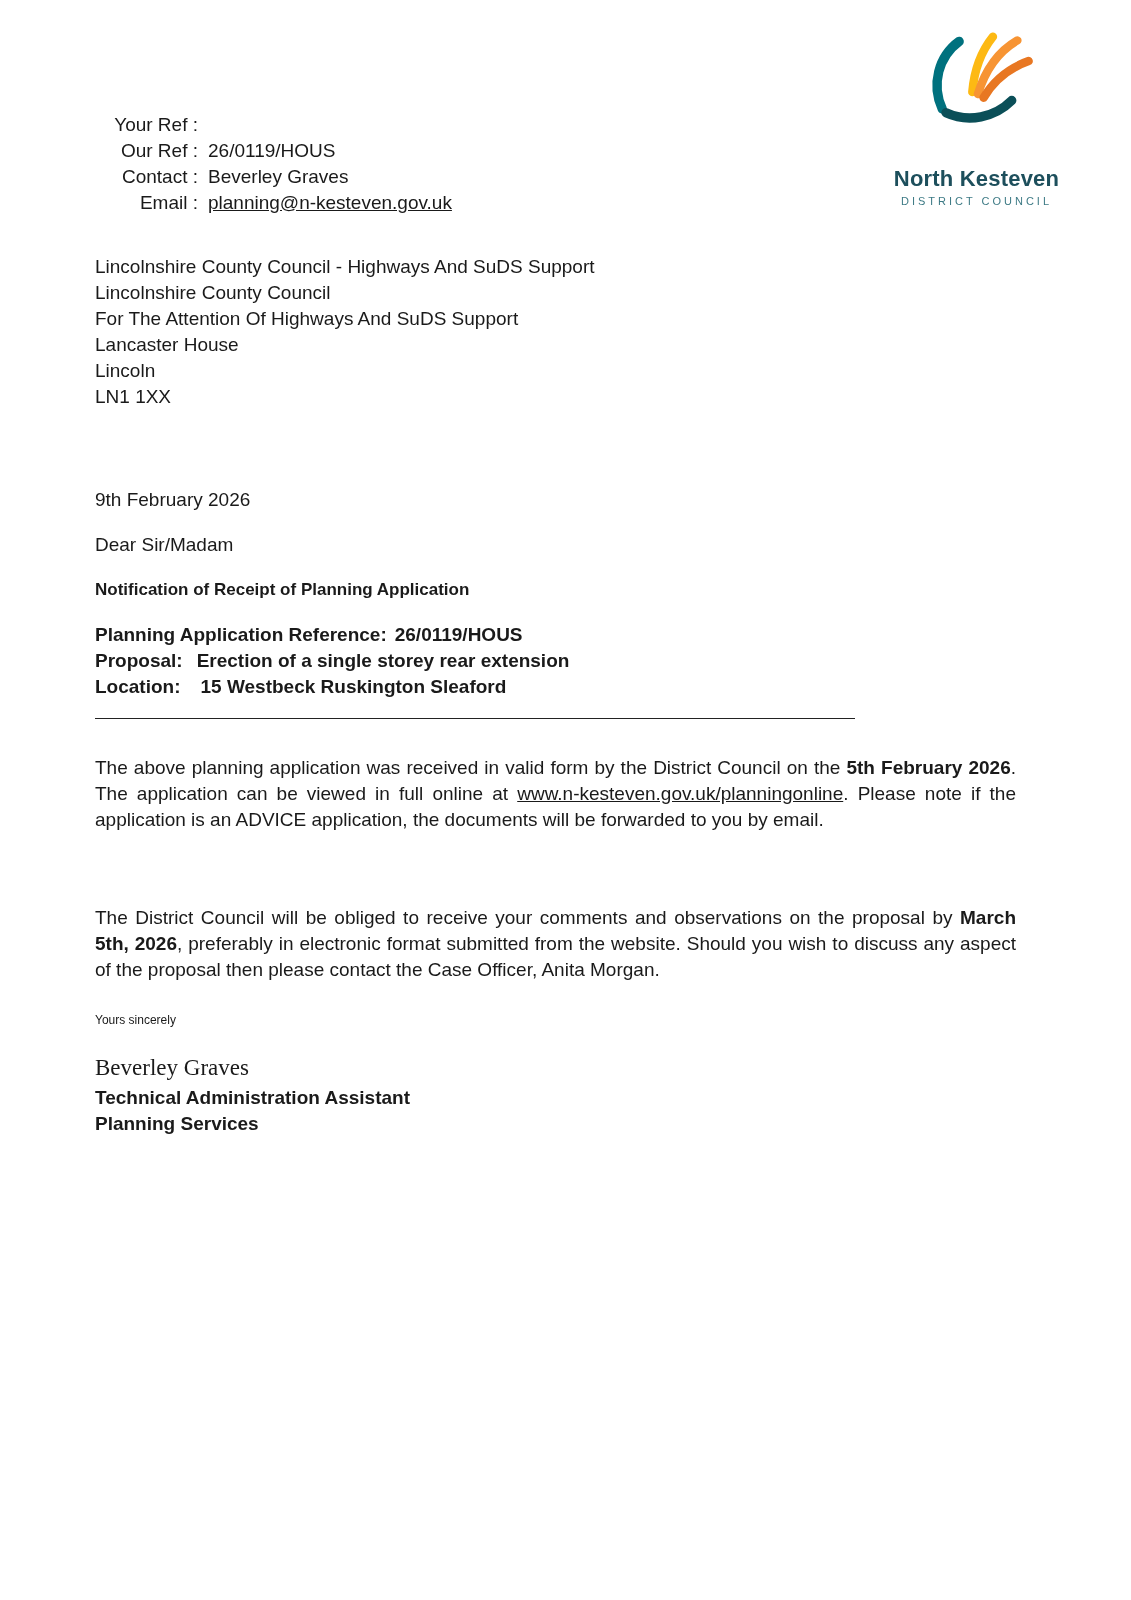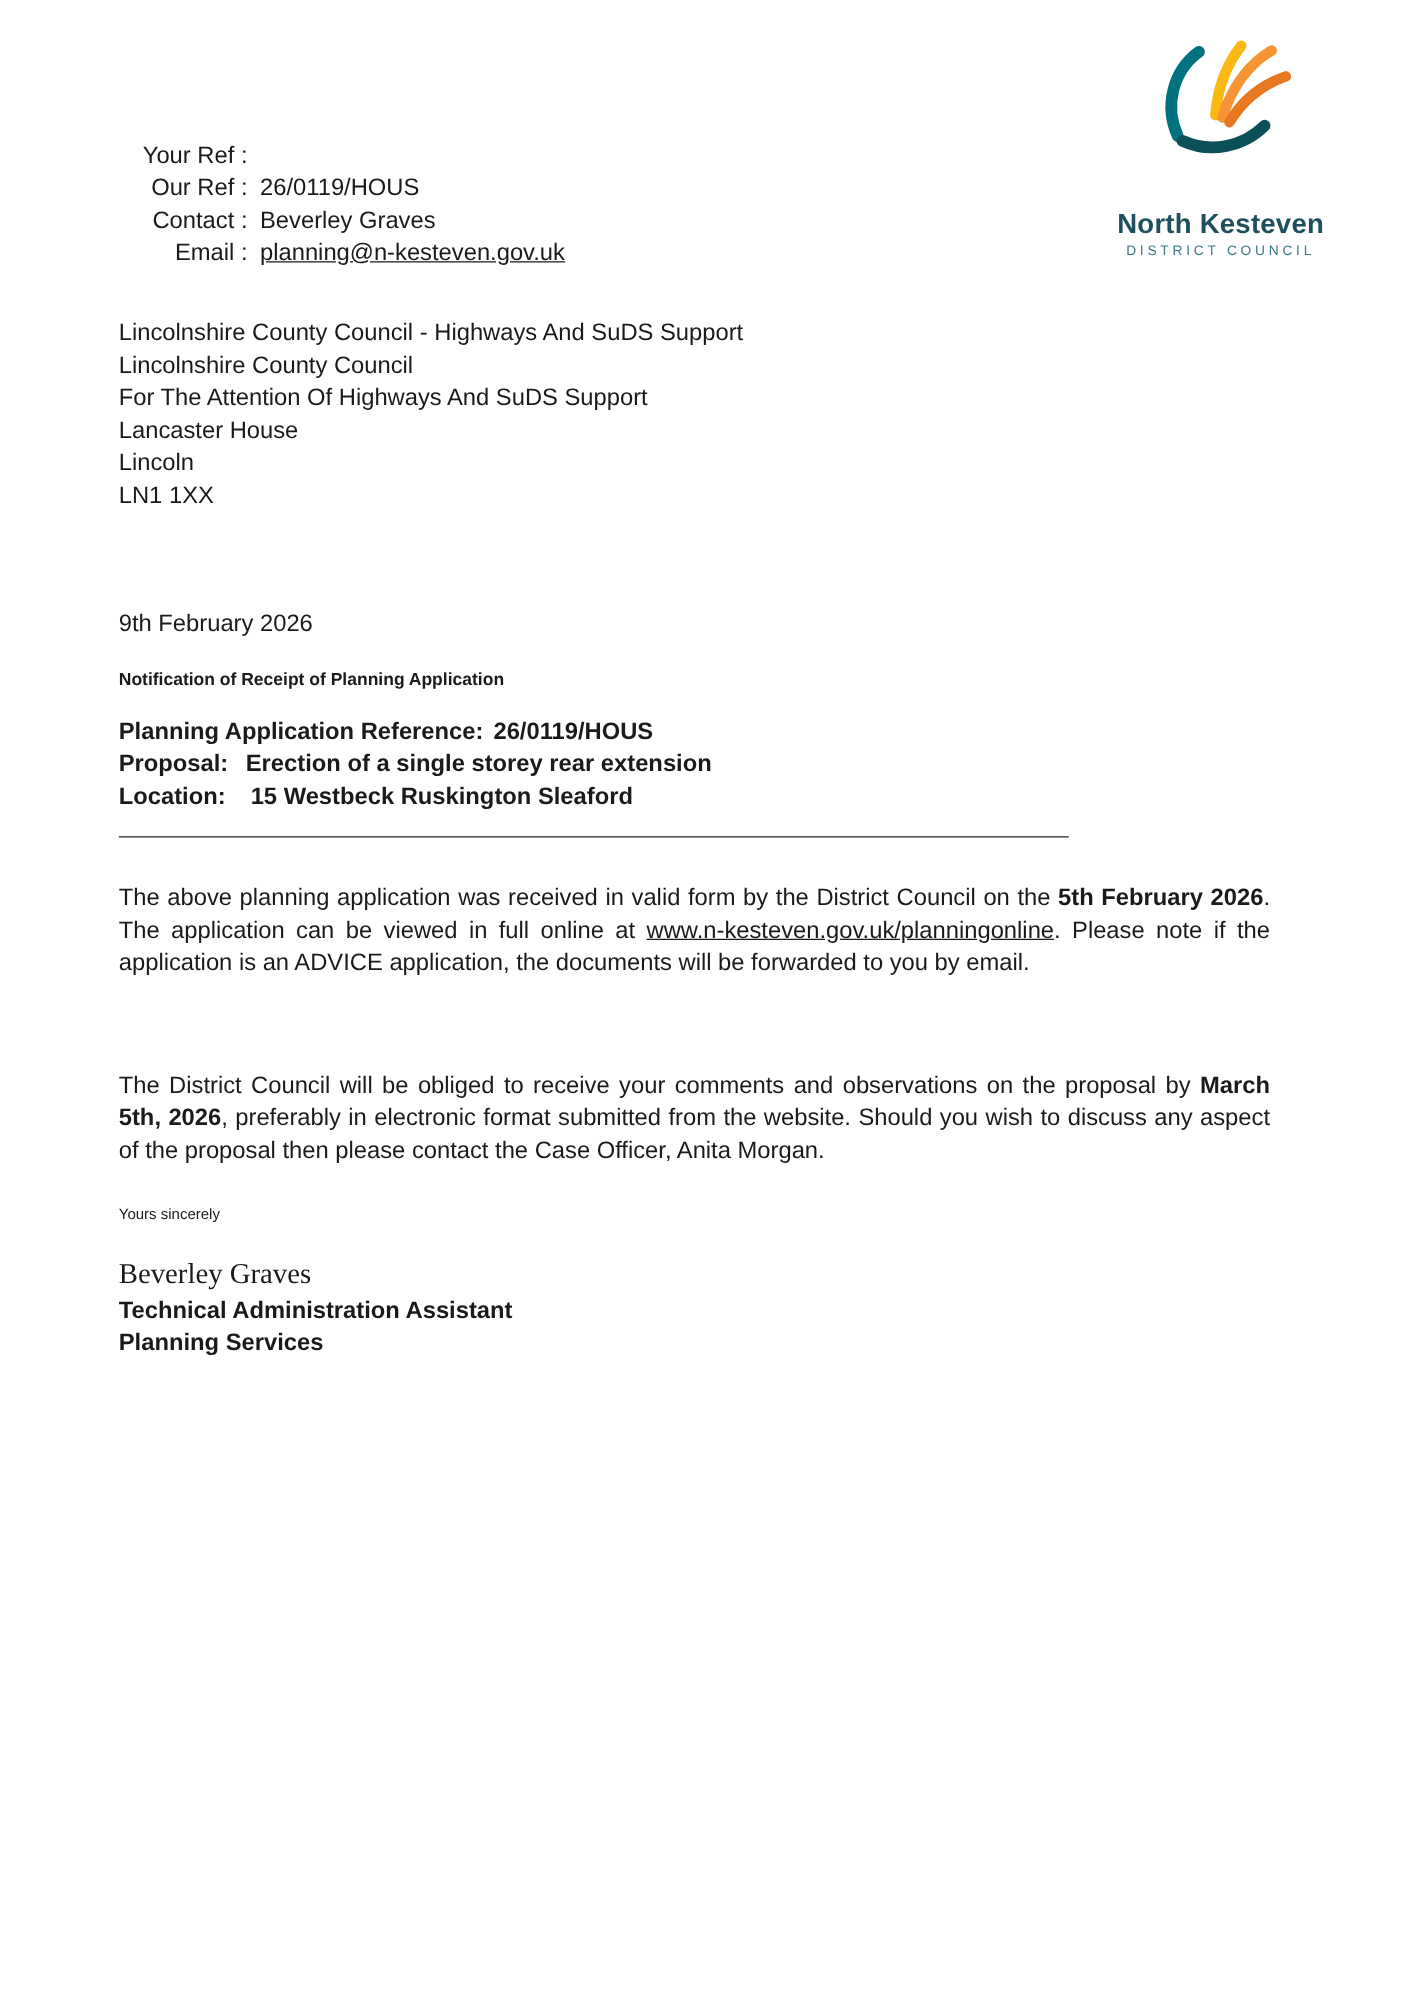--- a/index.html
+++ b/index.html
@@ -61,21 +61,21 @@
   
   .recipient {
     margin-top: 38px;
     font-size: 19px;
     line-height: 26px;
   }
 
   
   .date       { margin-top: 79px; font-size: 19px; }
   .salutation { margin-top: 23px; font-size: 19px; }
-  .subject    { margin-top: 24px; font-size: 14px; font-weight: bold; }
+  .subject    { margin-top: 24px; font-size: 17px; font-weight: bold; }
 
   .details {
     margin-top: 22px;
     font-size: 19px;
     line-height: 26px;
     font-weight: bold;
   }
   .detail-row .detail-label { margin-right: 8px; }
   .detail-row.gap2 .detail-label { margin-right: 14px; }
   .detail-row.gap3 .detail-label { margin-right: 20px; }
@@ -143,20 +143,21 @@
   <div class="recipient">
     <div>Lincolnshire County Council - Highways And SuDS Support</div>
     <div>Lincolnshire County Council</div>
     <div>For The Attention Of Highways And SuDS Support</div>
     <div>Lancaster House</div>
     <div>Lincoln</div>
     <div>LN1 1XX</div>
   </div>
 
   <div class="date">9th February 2026</div>
+  <div class="salutation">Dear Sir/Madam</div>
   <div class="subject">Notification of Receipt of Planning Application</div>
 
   <div class="details">
     <div class="detail-row">
       <span class="detail-label">Planning Application Reference:</span><span>26/0119/HOUS</span>
     </div>
     <div class="detail-row gap2">
       <span class="detail-label">Proposal:</span><span>Erection of a single storey rear extension</span>
     </div>
     <div class="detail-row gap3">

